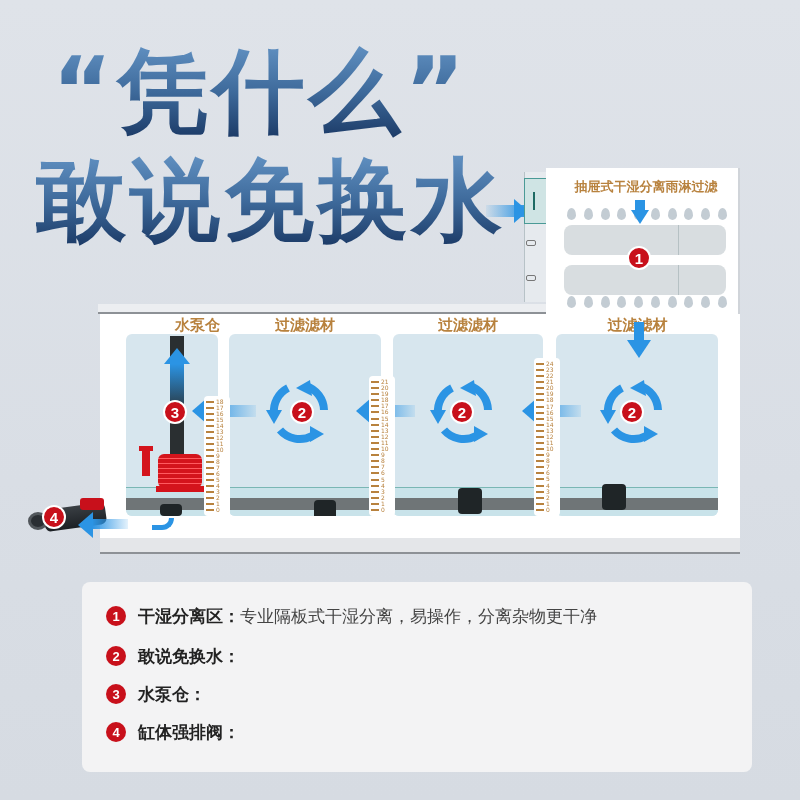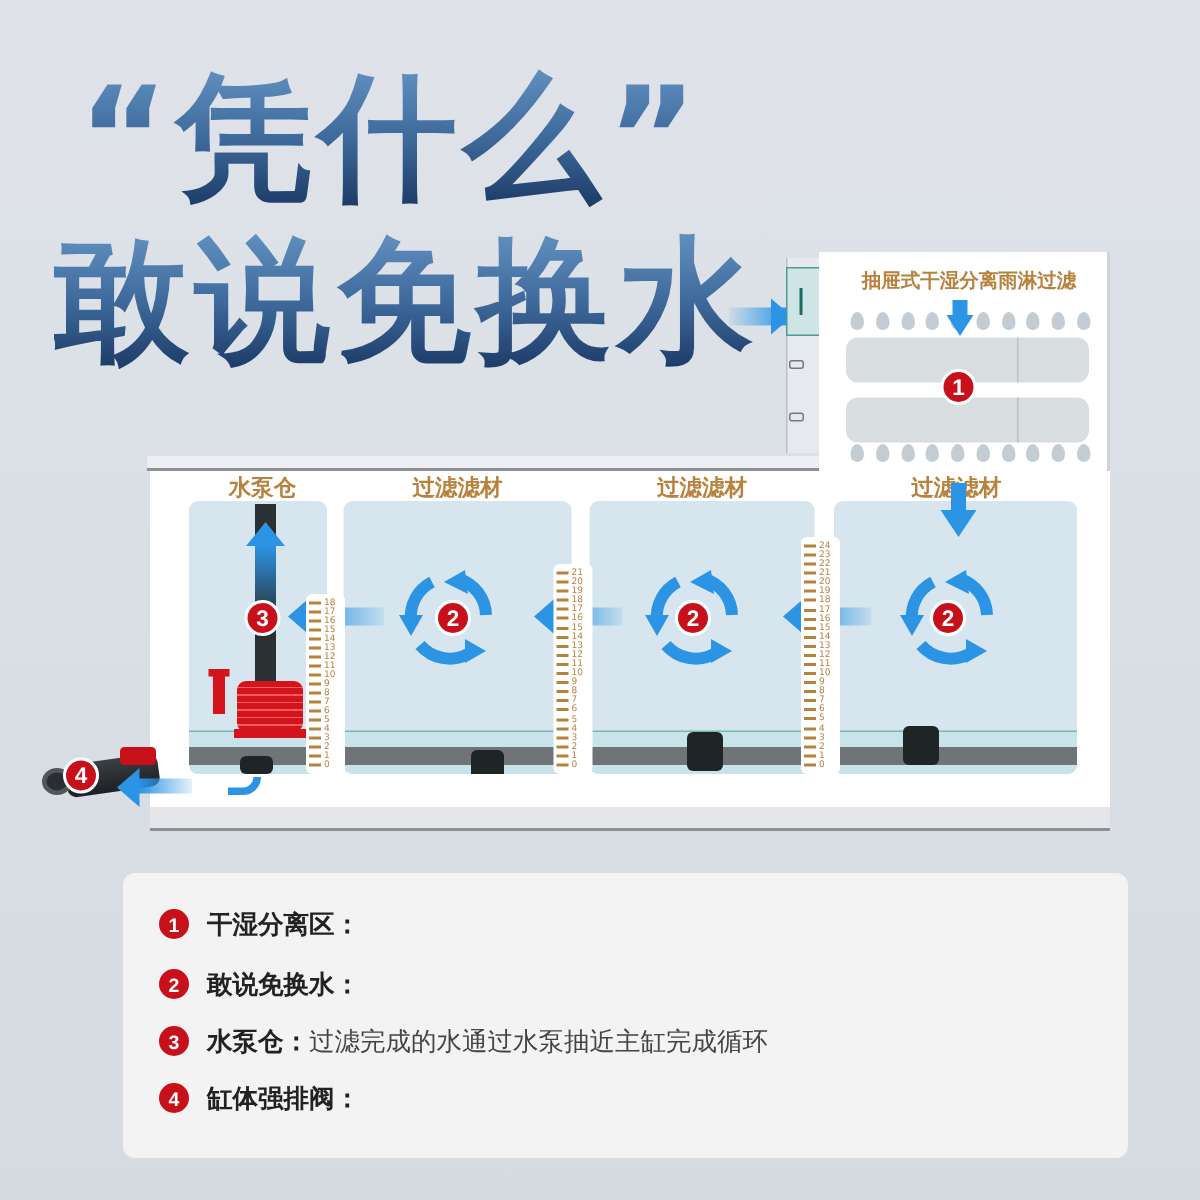--- a/index.html
+++ b/index.html
@@ -118,21 +118,21 @@
     <i class="drop"></i>
     <i class="drop"></i>
     <i class="drop"></i>
     <i class="drop"></i>
     <i class="drop"></i>
 </div>
 <div class="abs" style="left:631px;top:210px;width:0;height:0;border-left:9px solid transparent;border-right:9px solid transparent;border-top:14px solid #2b94e4;"></div>
 <div class="abs" style="left:635px;top:200px;width:10px;height:12px;background:#2b94e4;"></div>
 <div class="badge" style="left:627px;top:246px;">1</div>
 
-<div class="comp-title" style="left:130px;top:316px;width:90px;">水泵仓</div>
+<div class="comp-title" style="left:130px;top:316px;width:90px;text-align:right;">水泵仓</div>
 <div class="comp-title" style="left:230px;top:316px;width:150px;">过滤滤材</div>
 <div class="comp-title" style="left:393px;top:316px;width:150px;">过滤滤材</div>
 <div class="comp-title" style="left:560px;top:316px;width:155px;">过滤滤材</div>
 
 <div class="chamber" style="left:126px;top:334px;width:92px;height:182px;">
   <div class="waterline"></div>
   <div class="floor"></div>
   <div class="pipe"></div>
 </div>
 <div class="chamber" style="left:229px;top:334px;width:152px;height:182px;">
@@ -474,26 +474,26 @@
 <div class="abs" style="left:80px;top:498px;width:24px;height:12px;background:#c8101b;border-radius:3px;"></div>
 <div class="abs" style="left:28px;top:512px;width:20px;height:18px;background:#2a2e33;border-radius:50%;border:3px solid #51565b;"></div>
 <div class="badge" style="left:42px;top:505px;">4</div>
 <div class="arrow-left" style="left:92px;top:519px;width:36px;height:10px;"></div>
 <div class="abs" style="left:152px;top:518px;width:22px;height:12px;border-bottom:5px solid #2b94e4;border-right:5px solid #2b94e4;border-radius:0 0 12px 0;"></div>
 
 <div class="abs card"></div>
 <div class="feat" style="top:604px;">
   <span class="num">1</span>
   <span class="lbl">干湿分离区：</span>
+  <span class="desc">专业隔板式干湿分离，易操作，分离杂物更干净</span>
 </div>
 <div class="feat" style="top:644px;">
   <span class="num">2</span>
   <span class="lbl">敢说免换水：</span>
 </div>
 <div class="feat" style="top:682px;">
   <span class="num">3</span>
   <span class="lbl">水泵仓：</span>
-  <span class="desc">过滤完成的水通过水泵抽近主缸完成循环</span>
 </div>
 <div class="feat" style="top:720px;">
   <span class="num">4</span>
   <span class="lbl">缸体强排阀：</span>
 </div>
 
 </body></html>

